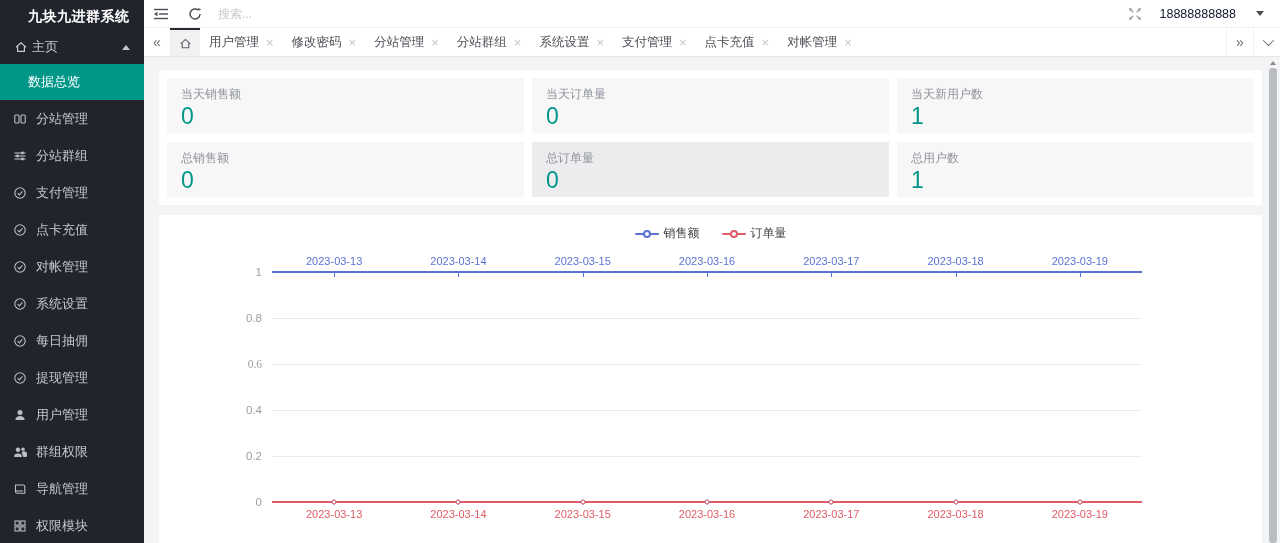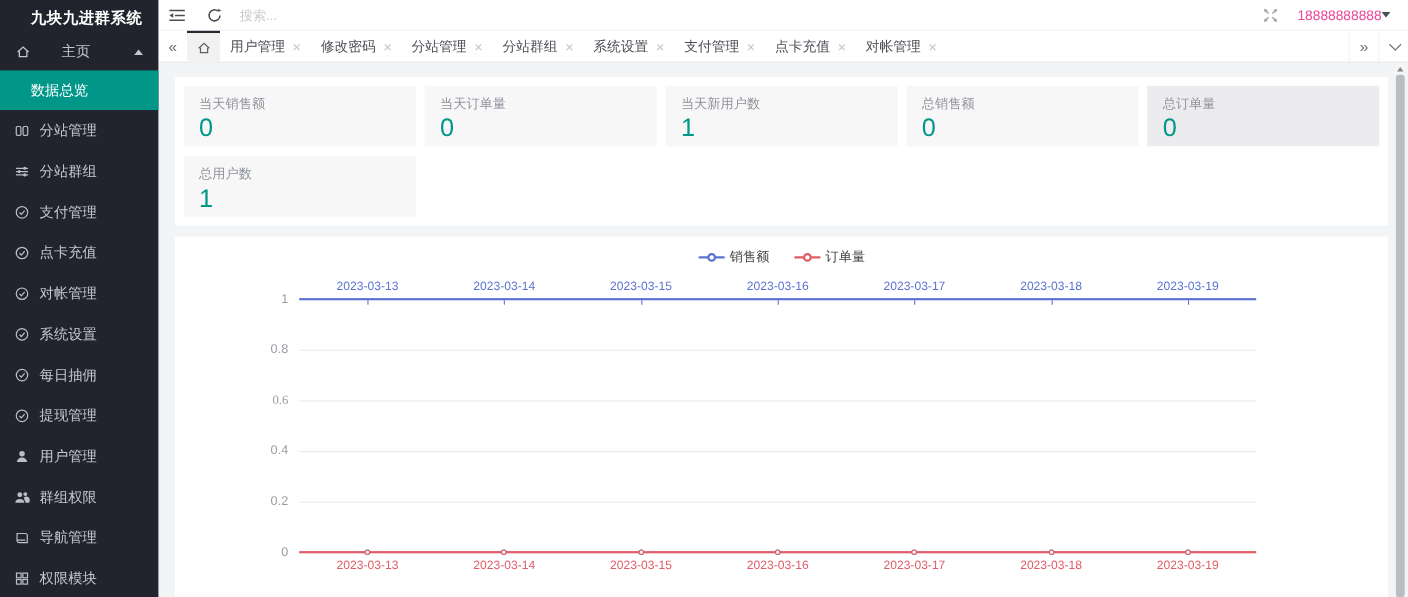--- a/index.html
+++ b/index.html
@@ -3,53 +3,53 @@
 <meta charset="utf-8">
 <style>
   * { margin:0; padding:0; box-sizing:border-box; }
   html,body { width:1280px; height:543px; overflow:hidden; }
   body { font-family:"Liberation Sans","DejaVu Sans",sans-serif; background:#f3f4f6; position:relative; font-size:13px; }
 
   
   .sidebar { position:absolute; left:0; top:0; width:144px; height:543px; background:#21242c; color:#c3c7ce; z-index:5; }
   .side-title { height:30px; line-height:32px; padding-left:28px; color:#fff; font-weight:bold; font-size:14px; letter-spacing:.5px; }
   .menu-home { height:34px; display:flex; align-items:center; padding:0 14px; cursor:pointer; }
-  .menu-home .lbl { margin-left:28px; font-size:13px; }
+  .menu-home .lbl { margin-left:4px; font-size:13px; }
   .caret-up { margin-left:auto; width:0; height:0; border-left:4px solid transparent; border-right:4px solid transparent; border-bottom:5px solid #c3c7ce; }
   .submenu-active { height:36px; display:flex; align-items:center; padding-left:28px; background:#009688; color:#fff; font-size:13px; cursor:pointer; }
   .menu-item { height:37px; display:flex; align-items:center; padding:0 13px; font-size:13px; cursor:pointer; }
   .menu-item .lbl { margin-left:9px; white-space:nowrap; }
   .menu-item svg, .menu-home svg { flex:0 0 auto; }
 
   
   .main { position:absolute; left:144px; top:0; right:0; bottom:0; }
   .navbar { height:28px; background:#fff; display:flex; align-items:center; border-bottom:1px solid #f2f2f2; }
   .nav-btn { width:34px; height:28px; display:flex; align-items:center; justify-content:center; cursor:pointer; color:#4a4d52; }
   .search-input { border:none; outline:none; width:190px; font-size:12px; color:#666; margin-left:6px; background:transparent; }
   .search-input::placeholder { color:#c9c9c9; }
   .nav-right { margin-left:auto; display:flex; align-items:center; padding-right:16px; gap:18px; }
   .fullscreen-btn { color:#9aa0a6; cursor:pointer; display:flex; }
-  .user-chip { display:flex; align-items:center; gap:0; font-size:12.5px; color:#ec4899; cursor:pointer; }
+  .user-chip { display:flex; align-items:center; gap:20px; font-size:12.5px; color:#0f172a; cursor:pointer; }
   .caret-down { width:0; height:0; border-left:4px solid transparent; border-right:4px solid transparent; border-top:5px solid #4a4d52; }
 
   
   .tabbar { height:29px; background:#fff; border-bottom:1px solid #e7e7e7; display:flex; align-items:stretch; }
   .tab-scroll { width:26px; display:flex; align-items:center; justify-content:center; color:#6b6f76; font-size:14px; cursor:pointer; }
   .tab-home { width:30px; background:#f1f1f2; border-top:2px solid #262a33; display:flex; align-items:center; justify-content:center; cursor:pointer; color:#5c5f66; }
   .tab { display:flex; align-items:center; padding:0 9px; font-size:12.5px; color:#4c4f55; cursor:pointer; gap:7px; white-space:nowrap; }
   .tab .close { color:#c2c4c9; font-size:13px; line-height:1; cursor:pointer; }
   .tab-right { margin-left:auto; display:flex; }
   .tab-ctrl { width:27px; display:flex; align-items:center; justify-content:center; color:#6b6f76; font-size:14px; cursor:pointer; border-left:1px solid #f2f2f2; }
   .chev-dn { width:8px; height:8px; border-right:1.5px solid #6b6f76; border-bottom:1.5px solid #6b6f76; transform:rotate(45deg) translateY(-2px); }
 
   
   .content { position:absolute; left:0; right:0; top:58px; bottom:0; background:#f3f4f6; overflow:hidden; }
   .panel { position:absolute; background:#fff; border-radius:2px; }
   .stats-panel { left:15px; top:12px; width:1103px; height:135px; padding:8px; }
-  .cards { display:grid; grid-template-columns:1fr 1fr 1fr 1fr 1fr; grid-template-rows:55px 55px; gap:9px 8px; height:100%; }
+  .cards { display:grid; grid-template-columns:1fr 1fr 1fr; grid-template-rows:55px 55px; gap:9px 8px; height:100%; }
   .card { background:#f7f7f8; padding:8px 14px; cursor:default; }
   .card.dark { background:#ececee; }
   .card .c-label { font-size:12px; color:#8f939b; }
   .card .c-value { font-size:23px; font-weight:500; color:#009688; margin-top:1px; line-height:1.1; }
 
   .chart-panel { left:15px; top:157px; width:1103px; height:400px; }
   .legend { position:absolute; left:0; right:0; top:10px; display:flex; justify-content:center; gap:22px; }
   .legend-item { display:flex; align-items:center; gap:5px; cursor:pointer; }
   .legend-icon { position:relative; width:24px; height:10px; }
   .legend-icon .l-line { position:absolute; left:0; right:0; top:4px; height:2px; border-radius:1px; }

